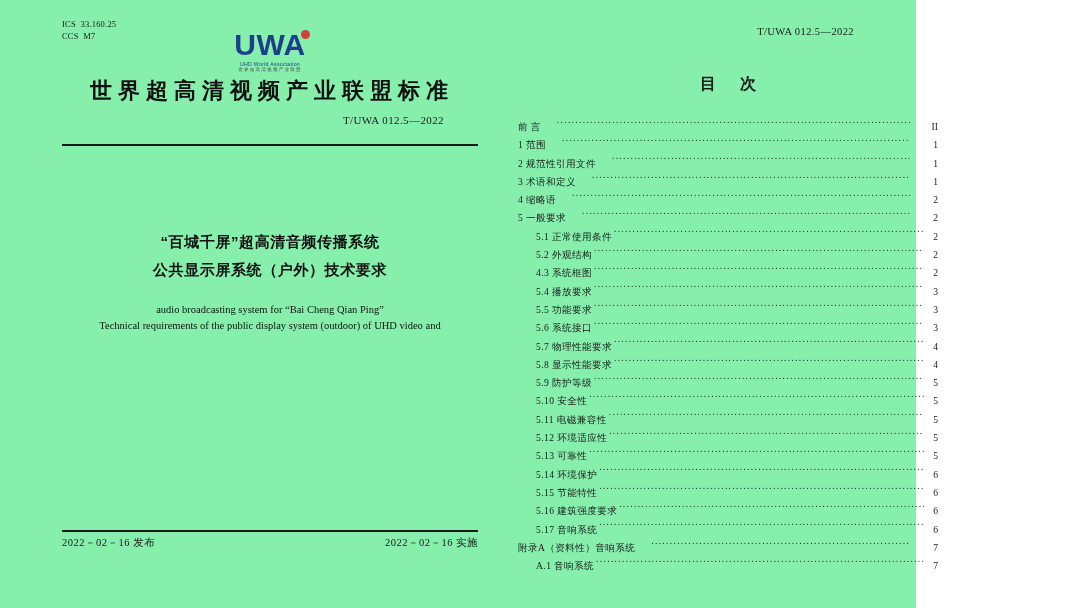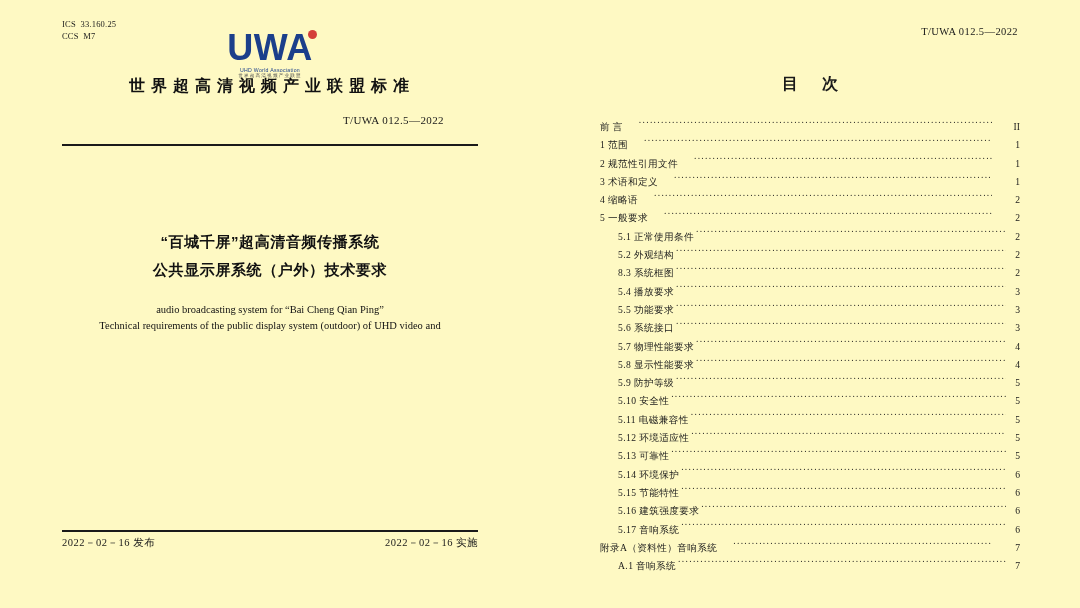--- a/index.html
+++ b/index.html
@@ -9,23 +9,23 @@
   }
   body {
     width: 1080px;
     height: 608px;
     overflow: hidden;
     font-family: "Liberation Serif", serif;
     color: #1a1a1a;
   }
   .page {
     position: relative;
-    width: 1080px;
+    width: 916px;
     height: 608px;
-    background: #fef9c3;
+    background: #86efac;
     display: flex;
   }
   .sheet {
     position: relative;
     width: 540px;
     height: 608px;
     box-sizing: border-box;
   }
   .sheet-left { padding: 0; }
   .sheet-right { padding: 0; }
@@ -50,21 +50,21 @@
     width: 540px;
     text-align: center;
   }
   .logo-mark {
     display: inline-block;
     position: relative;
     line-height: 1;
   }
   .logo-text {
     font-family: "Liberation Sans", sans-serif;
-    font-size: 36px;
+    font-size: 30px;
     font-weight: bold;
     letter-spacing: 0.5px;
     color: #1b3f8b;
     position: relative;
     display: inline-block;
   }
   .logo-dot {
     position: absolute;
     width: 9px;
     height: 9px;
@@ -88,21 +88,21 @@
     margin-top: 1px;
   }
 
   .cover-org {
     position: absolute;
     top: 76px;
     left: 0;
     width: 540px;
     text-align: center;
     font-family: Liberation Serif, serif;
-    font-size: 16px;
+    font-size: 22px;
     font-weight: bold;
     letter-spacing: 6px;
     color: #111;
     padding-left: 4px;
     box-sizing: border-box;
   }
   .cover-std-no {
     position: absolute;
     top: 114px;
     left: 0;
@@ -330,21 +330,21 @@
           <span class="toc-label gapped">5.1  正常使用条件</span>
           <span class="toc-dots"></span>
           <span class="toc-page">2</span>
         </div>
         <div class="toc-row indent-1">
           <span class="toc-label gapped">5.2  外观结构</span>
           <span class="toc-dots"></span>
           <span class="toc-page">2</span>
         </div>
         <div class="toc-row indent-1">
-          <span class="toc-label gapped">8.3  系统框图</span>
+          <span class="toc-label gapped">4.3  系统框图</span>
           <span class="toc-dots"></span>
           <span class="toc-page">2</span>
         </div>
         <div class="toc-row indent-1">
           <span class="toc-label gapped">5.4  播放要求</span>
           <span class="toc-dots"></span>
           <span class="toc-page">3</span>
         </div>
         <div class="toc-row indent-1">
           <span class="toc-label gapped">5.5  功能要求</span>

